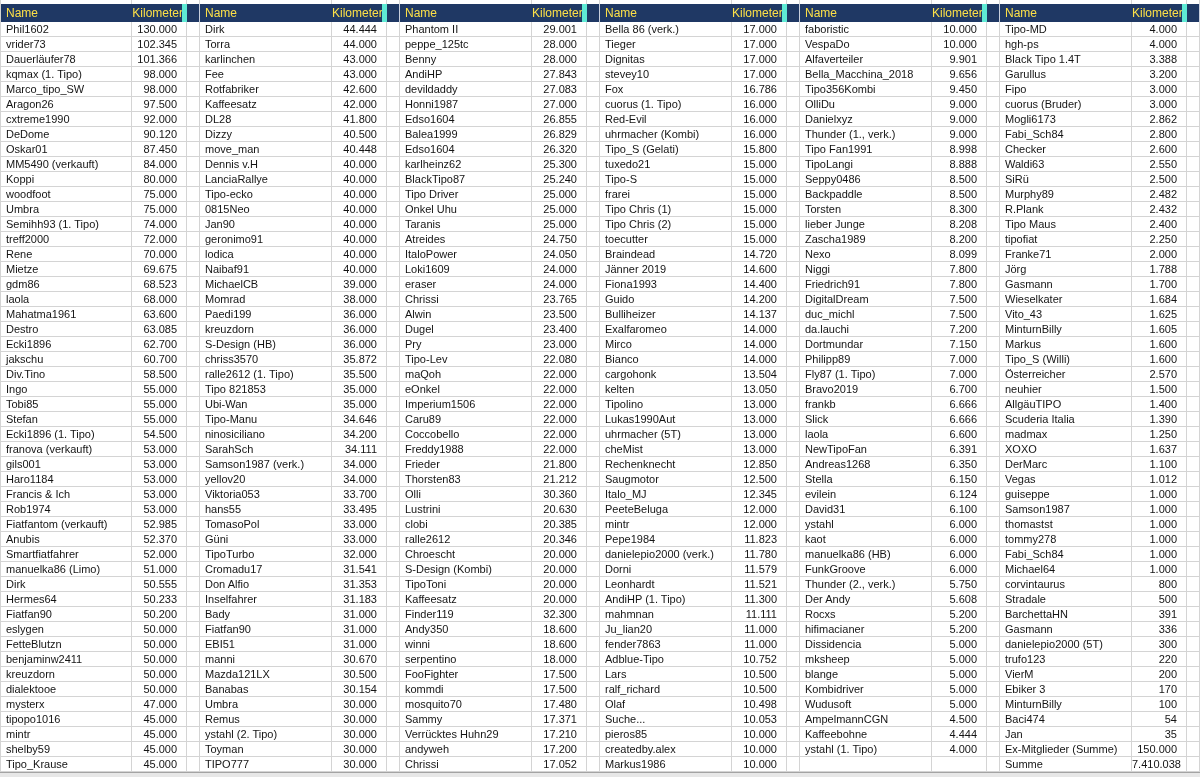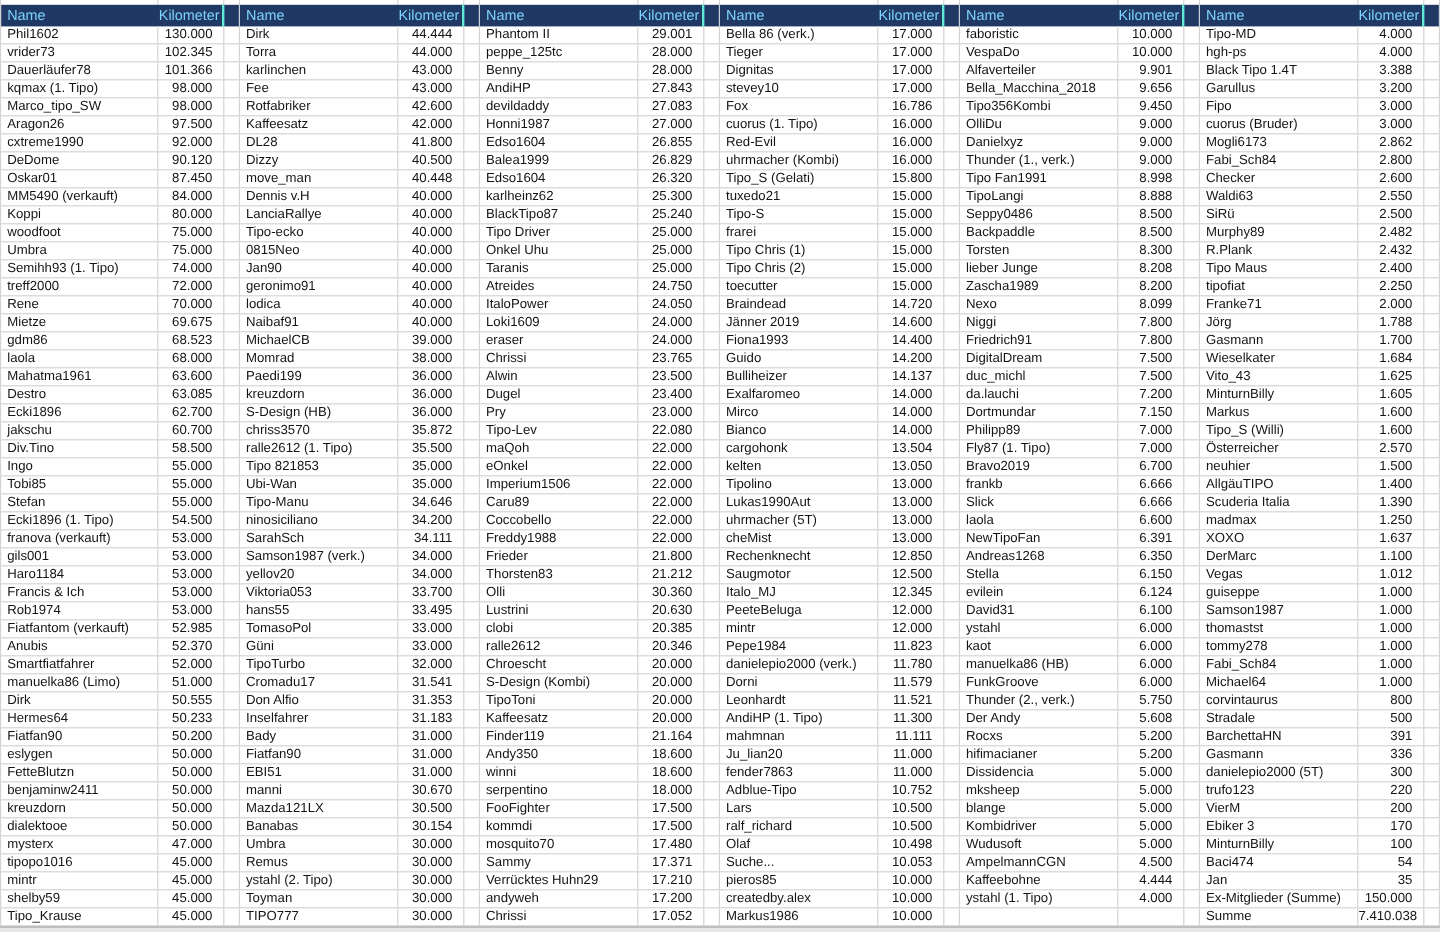--- a/index.html
+++ b/index.html
@@ -22,24 +22,24 @@
   .cell.name { width:132px; padding-left:5px; }
   .cell.km   { width:55px;  text-align:right; padding-right:9px; }
   .cell.sep  { width:13px; }
   .row.bold .cell { font-weight:400; }
   
   .top-strip .row { height:4px; }
   .top-strip .cell { border-bottom:none; }
   
   .header-row { height:18px; background:#1F3864; }
   .header-row .cell {
-    color:#7dd3fc; font-size:12px; line-height:18px;
+    color:#fde047; font-size:12px; line-height:18px;
     border-bottom:none; border-right:none;
   }
-  .header-row .cell.km  { border-right:2px solid #5eead4; }
+  .header-row .cell.km  { border-right:5px solid #5eead4; }
   .header-row .cell.sep { border-right:1px solid #c9cfdd; }
   
   .bottom-strip {
     height:5px; width:1200px; background:#e7e7e7;
     border-top:1px solid #a3a3a3;
   }
 </style>
 </head>
 <body>
 
@@ -801,21 +801,21 @@
           <div class="cell km">20.000</div>
           <div class="cell sep"></div>
         </div>
         <div class="row">
           <div class="cell name">Kaffeesatz</div>
           <div class="cell km">20.000</div>
           <div class="cell sep"></div>
         </div>
         <div class="row">
           <div class="cell name">Finder119</div>
-          <div class="cell km">21.164</div>
+          <div class="cell km">32.300</div>
           <div class="cell sep"></div>
         </div>
         <div class="row">
           <div class="cell name">Andy350</div>
           <div class="cell km">18.600</div>
           <div class="cell sep"></div>
         </div>
         <div class="row">
           <div class="cell name">winni</div>
           <div class="cell km">18.600</div>

